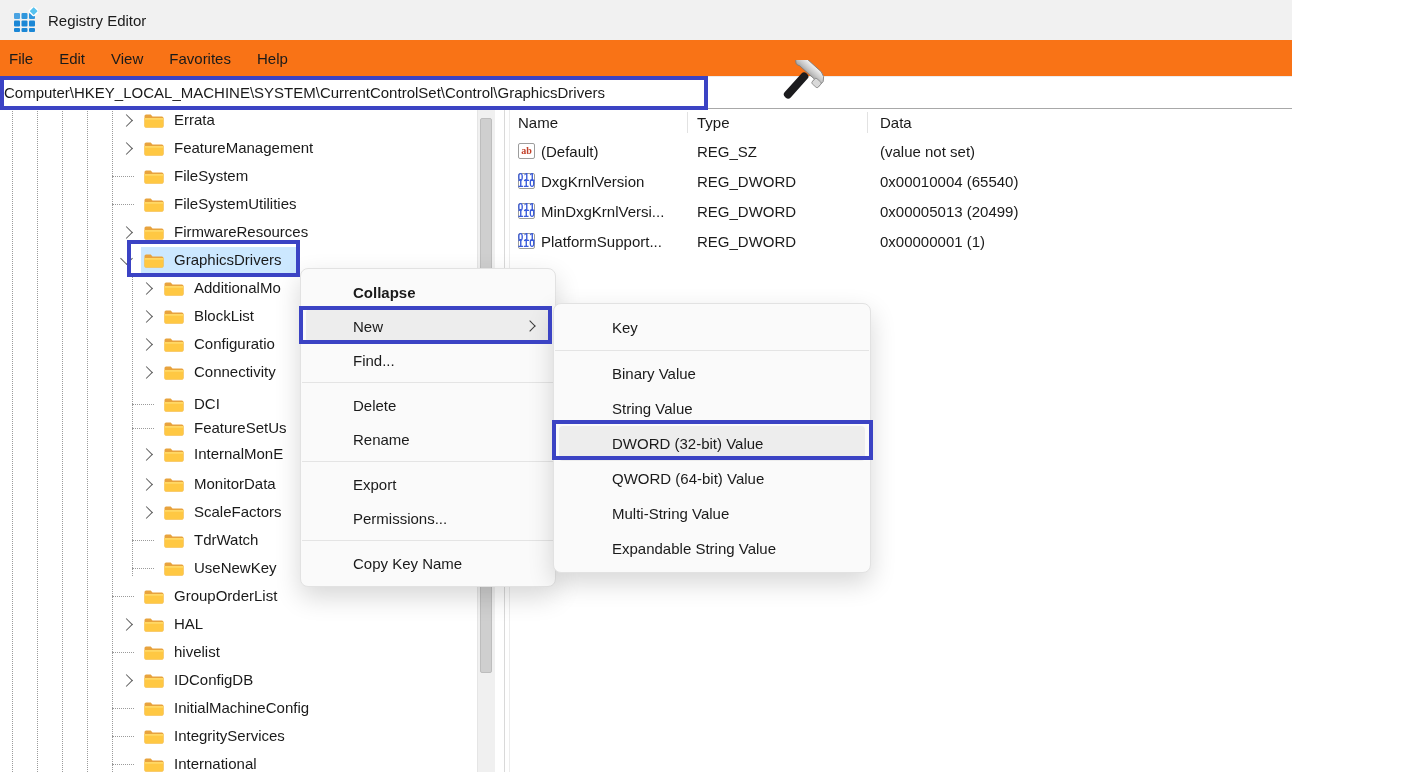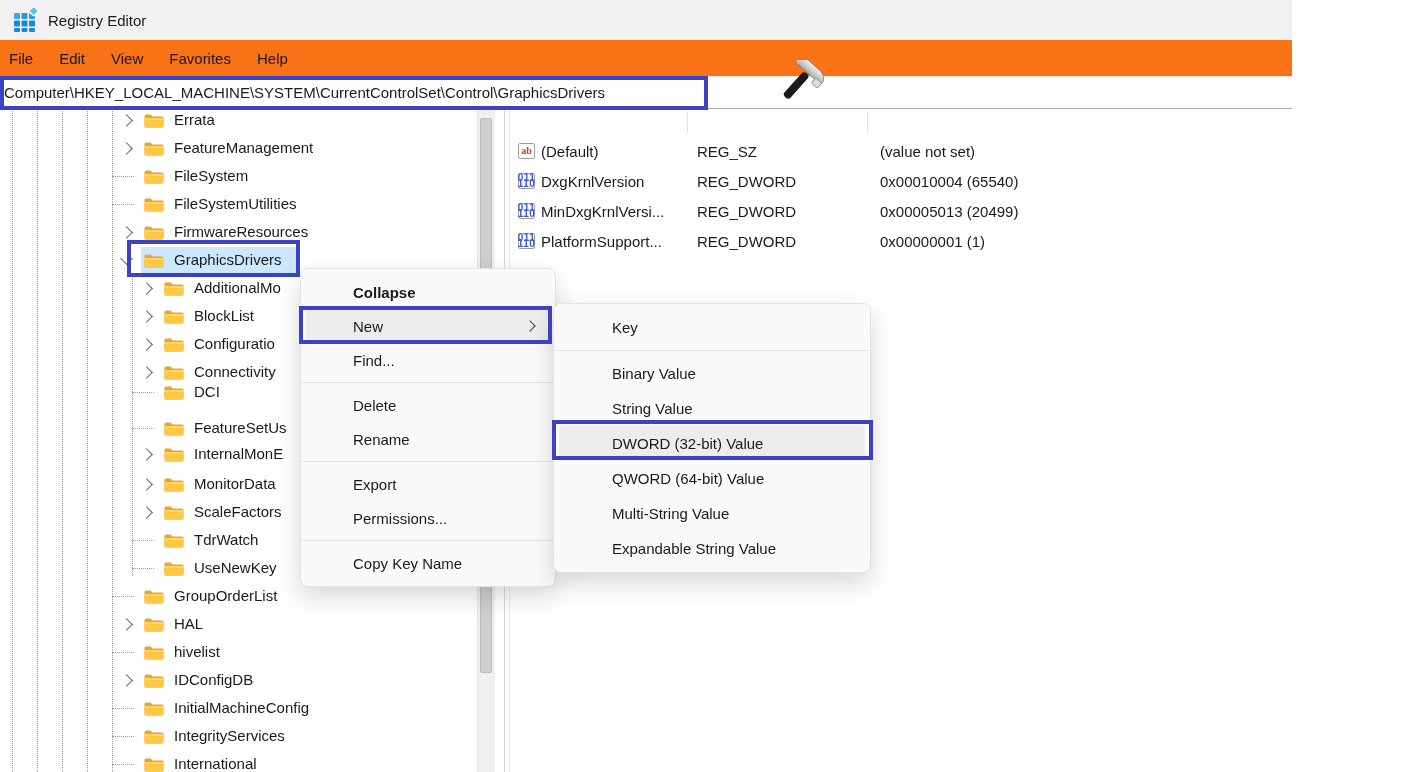--- a/index.html
+++ b/index.html
@@ -205,21 +205,21 @@
       </div>
       <div class="trow" style="top: 358px;">
         <span class="chev col" style="left: 142px;"></span>
         <span class="folder" style="left: 164px;"><svg width="20" height="15" viewBox="0 0 20 15">
             <path d="M0.5 3 q0-1.6 1.6-1.6 h4.6 l1.8 2 h9.4 q1.6 0 1.6 1.6 v7.9 q0 1.6-1.6 1.6 h-15.8 q-1.6 0-1.6-1.6 z" fill="#e8a33d"></path>
             <path d="M0.5 5 h18.9 v7.9 q0 1.6-1.6 1.6 h-15.7 q-1.6 0-1.6-1.6 z" fill="#ffc843"></path>
             <path d="M0.5 5 h18.9 v1.8 h-18.9 z" fill="#ffd865"></path>
           </svg></span>
         <span class="tlabel" style="left: 194px;">Connectivity</span>
       </div>
-      <div class="trow" style="top: 378px;">
+      <div class="trow" style="top: 390px;">
         <span class="tdots" style="left: 132px;"></span>
         <span class="folder" style="left: 164px;"><svg width="20" height="15" viewBox="0 0 20 15">
             <path d="M0.5 3 q0-1.6 1.6-1.6 h4.6 l1.8 2 h9.4 q1.6 0 1.6 1.6 v7.9 q0 1.6-1.6 1.6 h-15.8 q-1.6 0-1.6-1.6 z" fill="#e8a33d"></path>
             <path d="M0.5 5 h18.9 v7.9 q0 1.6-1.6 1.6 h-15.7 q-1.6 0-1.6-1.6 z" fill="#ffc843"></path>
             <path d="M0.5 5 h18.9 v1.8 h-18.9 z" fill="#ffd865"></path>
           </svg></span>
         <span class="tlabel" style="left: 194px;">DCI</span>
       </div>
       <div class="trow" style="top: 414px;">
         <span class="tdots" style="left: 132px;"></span>
@@ -339,20 +339,25 @@
         <span class="tlabel" style="left: 174px;">International</span>
       </div>
     </div>
 
   <div class="tree-scrollbar">
     <div class="tree-scroll-thumb"></div>
   </div>
   <div class="pane-divider" style="left:504px"></div>
   <div class="pane-divider" style="left:509px; background:#ececec"></div>
 
+  <div class="vhead">
+    <span class="c-name">Name</span>
+    <span class="c-type">Type</span>
+    <span class="c-data">Data</span>
+  </div>
   <div class="colsep" style="left:687px"></div>
   <div class="colsep" style="left:867px"></div>
   <div class="colsep" style="left:1310px"></div>
 
   <div id="value-rows">
       <div class="vrow" style="top: 136px;">
         <span class="c-name">
           <span class="vicon">
             <b class="ab">ab</b>
           </span>

